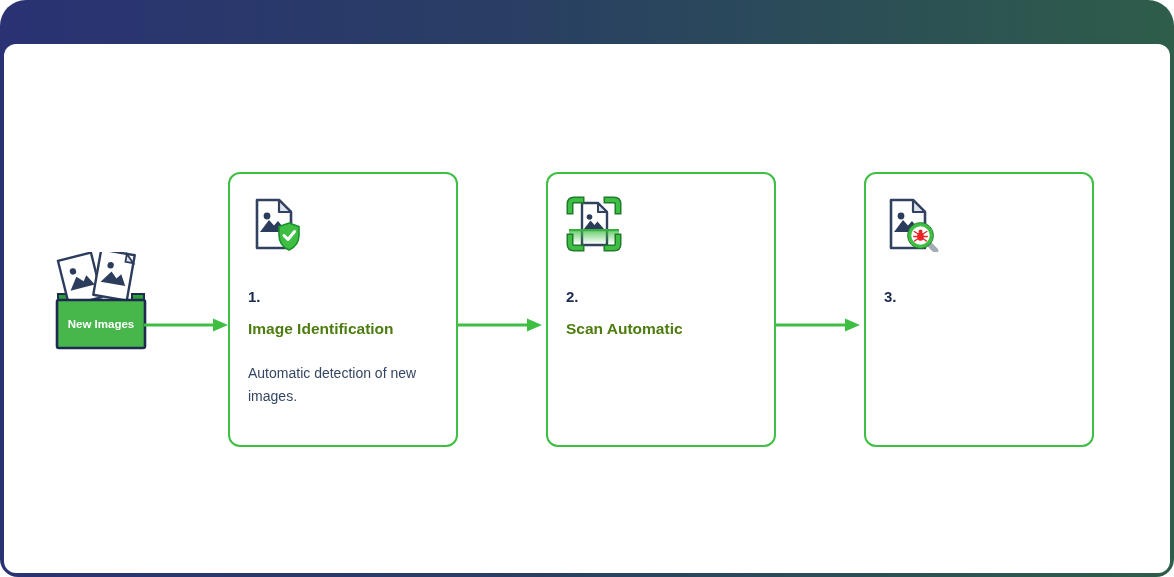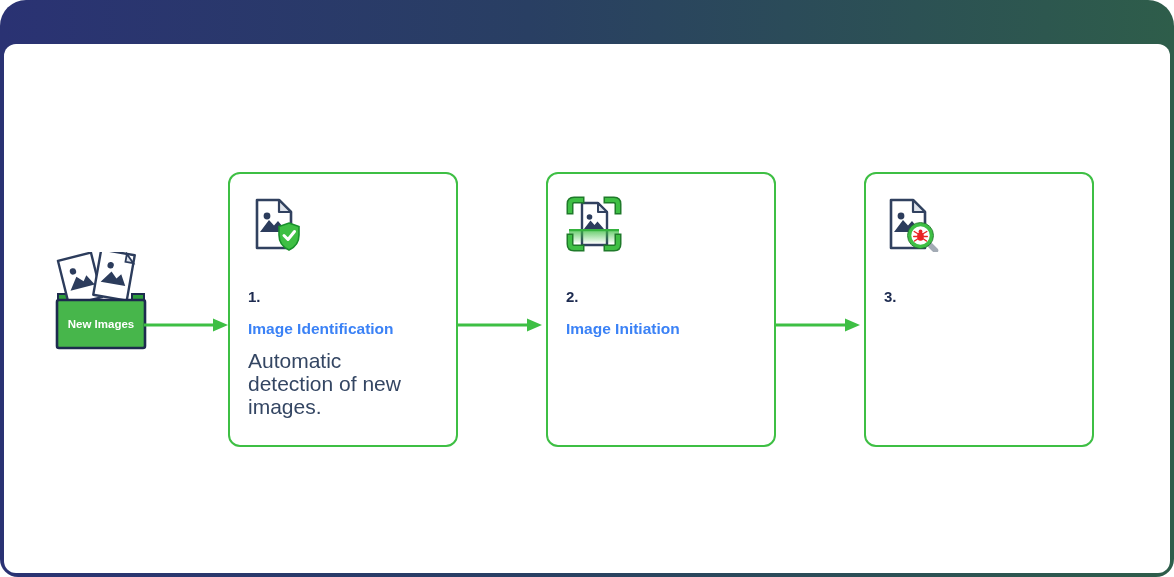--- a/index.html
+++ b/index.html
@@ -20,24 +20,24 @@
     box-sizing:border-box; padding:22px 18px 0 18px;
   }
   .card-1 { left:224px; }
   .card-2 { left:542px; }
   .card-3 { left:860px; }
   .card-icon { width:56px; height:56px; display:block; }
   .card-number {
     margin-top:36px; font-size:15px; font-weight:700; color:#1d2b50; line-height:18px;
   }
   .card-title {
-    margin-top:13px; font-size:15.5px; font-weight:700; color:#3b82f6; line-height:19px;
+    margin-top:13px; font-size:15.5px; font-weight:700; color:#4d7c0f; line-height:19px;
   }
   .card-desc {
-    margin-top:11px; font-size:21px; color:#344663; line-height:23px;
+    margin-top:24px; font-size:14px; color:#344663; line-height:23px;
   }
   .card-1 .card-desc { max-width:178px; }
   .card-2 .card-desc { max-width:184px; }
   .card-3 .card-desc { max-width:192px; }
   
   .arrow { position:absolute; top:273px; width:84px; height:16px; }
   .arrow-1 { left:140px; }
   .arrow-2 { left:454px; }
   .arrow-3 { left:772px; }
   
@@ -133,21 +133,21 @@
           <path d="M41 4 H48 Q52 4 52 8 V15" stroke="#1f7a2a" stroke-width="7"></path>
           <path d="M4 41 V48 Q4 52 8 52 H15" stroke="#1f7a2a" stroke-width="7"></path>
           <path d="M41 52 H48 Q52 52 52 48 V41" stroke="#1f7a2a" stroke-width="7"></path>
           <path d="M4 15 V8 Q4 4 8 4 H15" stroke="#3ebf44" stroke-width="4"></path>
           <path d="M41 4 H48 Q52 4 52 8 V15" stroke="#3ebf44" stroke-width="4"></path>
           <path d="M4 41 V48 Q4 52 8 52 H15" stroke="#3ebf44" stroke-width="4"></path>
           <path d="M41 52 H48 Q52 52 52 48 V41" stroke="#3ebf44" stroke-width="4"></path>
         </g>
       </svg>
       <div class="card-number">2.</div>
-      <div class="card-title">Image Initiation</div>
+      <div class="card-title">Scan Automatic</div>
     </div>
 
     <div class="card card-3">
       <svg class="card-icon" viewBox="0 0 56 56">
         <path d="M7 4 H29 L41 16 V52 H7 Z" fill="#ffffff" stroke="#31415f" stroke-width="2.6" stroke-linejoin="round"></path>
         <polygon points="29,4 41,16 29,16" fill="#dfe4ec" stroke="#31415f" stroke-width="2.2" stroke-linejoin="round"></polygon>
         <circle cx="17" cy="20" r="3.4" fill="#2c3c5c"></circle>
         <polygon points="10,36 19,24 24,29.5 28,25 37,36" fill="#2c3c5c"></polygon>
         <line x1="45" y1="48" x2="51.5" y2="54.5" stroke="#a3abb5" stroke-width="5.5" stroke-linecap="round"></line>
         <circle cx="36.5" cy="39.5" r="11" fill="#ffffff" stroke="#3ebf44" stroke-width="3.6"></circle>

